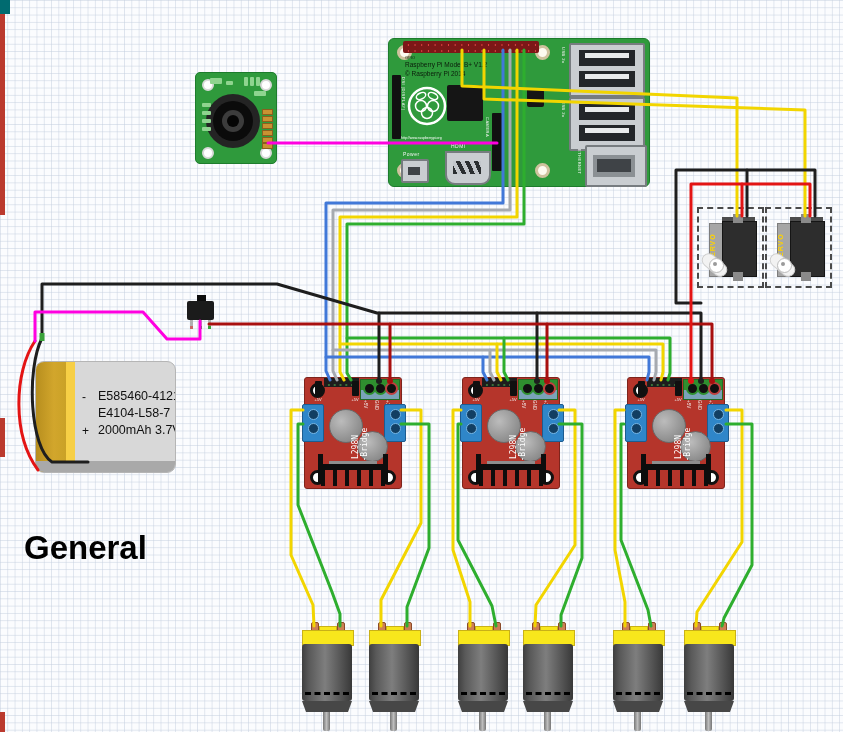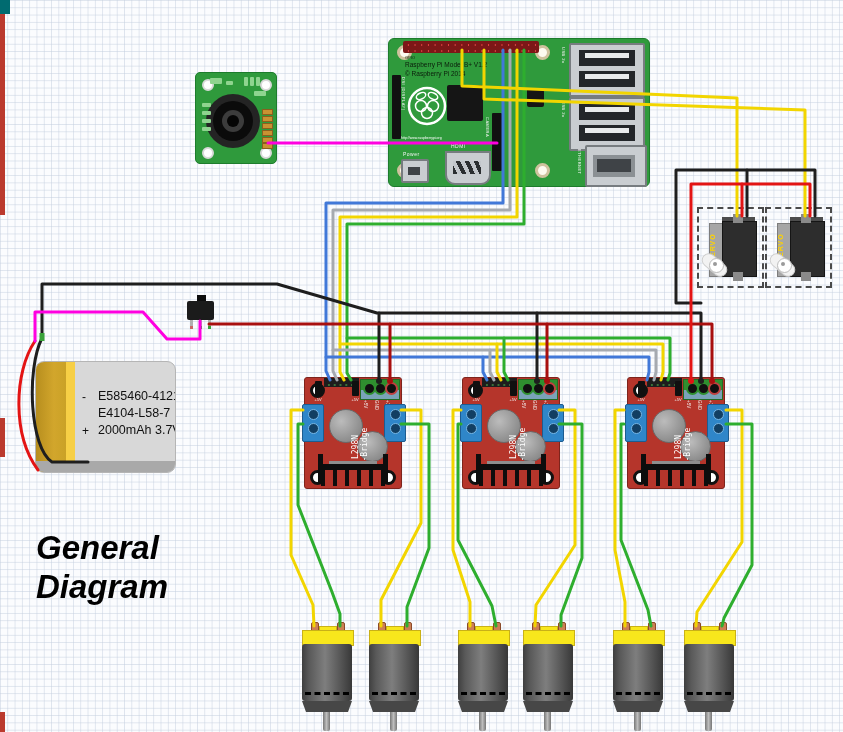--- a/index.html
+++ b/index.html
@@ -79,38 +79,37 @@
   .motor{top:622px;width:50px;height:111px}
   .m-term{position:absolute;top:0;width:6px;height:12px;background:#cd7f54;border:1px solid #8a4a2a;border-radius:2px}
   .m-cap{position:absolute;left:0;top:8px;width:50px;height:14px;background:#f8e71c;border:1px solid #c9b117}
   .m-tab{position:absolute;left:17px;top:4px;width:16px;height:8px;background:#f8e71c;border:1px solid #c9b117}
   .m-body{position:absolute;left:0;top:22px;width:50px;height:57px;border-radius:3px;
     background:linear-gradient(90deg,#3f3f3f 0,#595959 14%,#6e6e6e 32%,#7e7e7e 46%,#5a5a5a 74%,#383838 100%)}
   .m-dash{position:absolute;left:3px;top:70px;width:44px;border-top:3px dashed #000}
   .m-low{position:absolute;left:0;top:79px;width:50px;height:11px;background:#474747;clip-path:polygon(0 0,100% 0,92% 100%,8% 100%)}
   .m-shaft{position:absolute;left:21px;top:90px;width:7px;height:19px;background:linear-gradient(90deg,#777,#bdbdbd,#777);border-radius:0 0 2px 2px}
   
-  .title{left:36px;top:528px;font-size:33px;line-height:39px;font-weight:bold;font-style:italic;color:#000}
+  .title{left:24px;top:528px;font-size:33px;line-height:39px;font-weight:bold;color:#000}
   .edge-red{left:0;width:5px;background:#bb3a2e}
   .edge-teal{left:0;top:0;width:10px;height:14px;background:#006b70}
   svg.wires{left:0;top:0;width:843px;height:732px;pointer-events:none;z-index:5}
   svg.wires polyline,svg.wires path{fill:none;stroke-width:3;stroke-linecap:round;stroke-linejoin:round}
   .w-thick{stroke-width:3.5px}
 </style>
 </head>
 <body>
 
 <div class="abs edge-teal"></div>
 <div class="abs edge-red" style="top:14px;height:201px"></div>
 <div class="abs edge-red" style="top:418px;height:39px"></div>
 <div class="abs edge-red" style="top:712px;height:20px"></div>
 
 <div class="abs title">
   <div>General</div>
-  <div>Diagram</div>
 </div>
 
 <div class="abs cam">
   <div class="abs cam-hole" style="left:6px;top:6px"></div>
   <div class="abs cam-hole" style="left:64px;top:6px"></div>
   <div class="abs cam-hole" style="left:6px;top:74px"></div>
   <div class="abs cam-hole" style="left:64px;top:74px"></div>
   <div class="abs lens1"></div>
   <div class="abs lens2"></div>
   <div class="abs lens3"></div>

